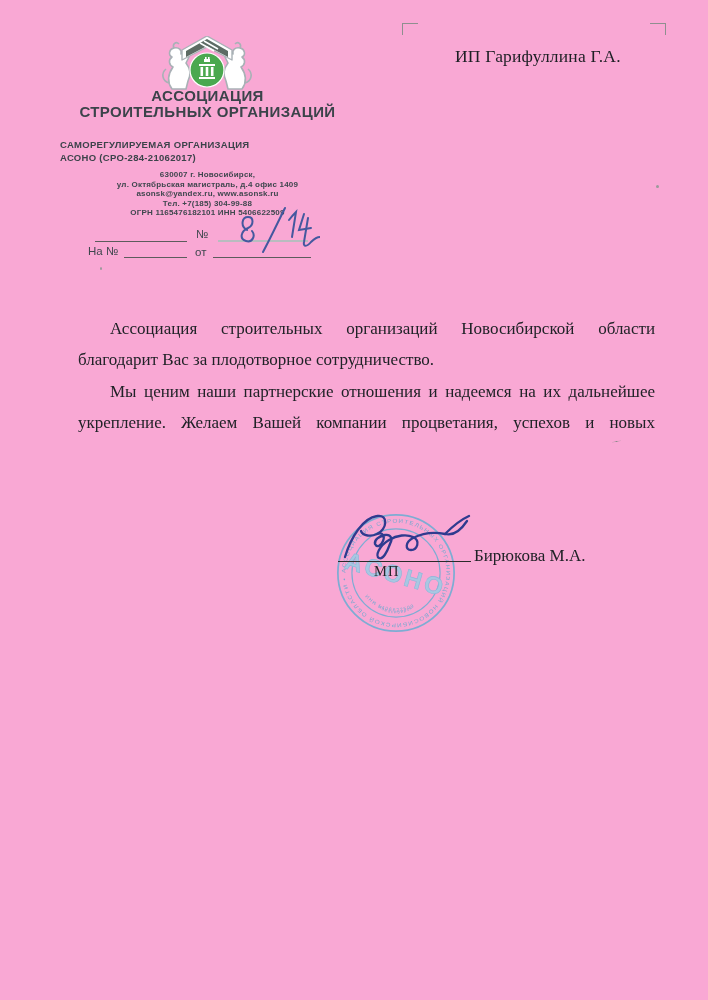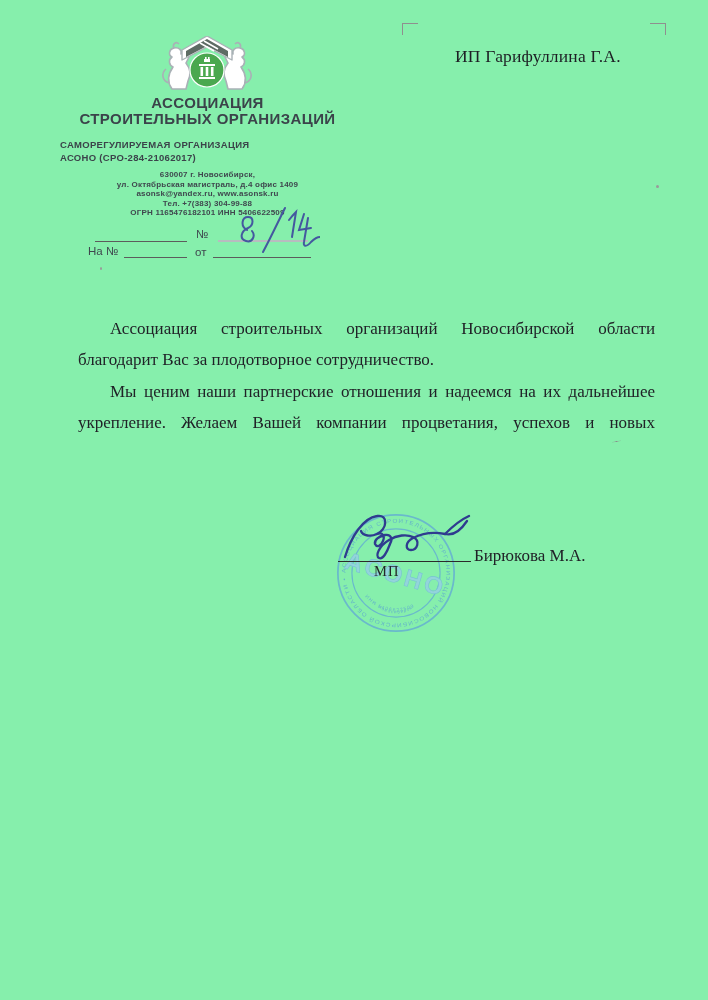--- a/index.html
+++ b/index.html
@@ -1,29 +1,29 @@
 <!DOCTYPE html>
 <html><head>
 <meta charset="utf-8">
 <style>
   html,body{margin:0;padding:0;background:#e8e8e8;}
   .page{
-    position:relative;width:708px;height:1000px;background:#86efac;
+    position:relative;width:708px;height:1000px;background:#f9a8d4;
     font-family:"Liberation Serif","DejaVu Serif",serif;color:#202227;
     overflow:hidden;margin:0 auto;
   }
   .abs{position:absolute;}
   
   .corner{width:15px;height:11px;border-top:1px solid #8f8f8f;}
   .corner.left{border-left:1px solid #8f8f8f;}
   .corner.right{border-right:1px solid #8f8f8f;}
   
   .recipient{left:455px;top:46px;font-size:17.5px;letter-spacing:.2px;color:#1d1f24;}
   
-  .org-title{left:60px;top:95px;width:295px;text-align:center;
+  .org-title{left:60px;top:88px;width:295px;text-align:center;
     font-family:"Liberation Sans","DejaVu Sans",sans-serif;font-weight:700;
     font-size:15px;line-height:15.8px;color:#3b434a;letter-spacing:.4px;}
   .sro{left:60px;top:138px;width:295px;
     font-family:"Liberation Sans","DejaVu Sans",sans-serif;font-weight:700;
     font-size:9.5px;line-height:13px;color:#3b434a;letter-spacing:.3px;}
   .addr{left:60px;top:170px;width:295px;text-align:center;
     font-family:"Liberation Sans","DejaVu Sans",sans-serif;font-weight:700;
     font-size:8px;line-height:9.6px;color:#3f474e;letter-spacing:.2px;}
   
   .ref-label{font-family:"Liberation Sans","DejaVu Sans",sans-serif;
@@ -91,21 +91,21 @@
     <div>СТРОИТЕЛЬНЫХ ОРГАНИЗАЦИЙ</div>
   </div>
   <div class="abs sro">
     <div>САМОРЕГУЛИРУЕМАЯ ОРГАНИЗАЦИЯ</div>
     <div>АСОНО (СРО-284-21062017)</div>
   </div>
   <div class="abs addr">
     <div>630007 г. Новосибирск,</div>
     <div>ул. Октябрьская магистраль, д.4 офис 1409</div>
     <div>asonsk@yandex.ru,  www.asonsk.ru</div>
-    <div>Тел. +7(383) 304-99-88</div>
+    <div>Тел. +7(185) 304-99-88</div>
     <div>ОГРН 1165476182101 ИНН 5406622509</div>
   </div>
 
   <div class="abs uline" style="left:95px;top:229px;width:92px;"></div>
   <div class="abs ref-label" style="left:196px;top:228px;">№</div>
   <div class="abs uline light" style="left:218px;top:228px;width:90px;"></div>
 
   <div class="abs ref-label" style="left:88px;top:245px;">На №</div>
   <div class="abs uline" style="left:124px;top:245px;width:63px;"></div>
   <div class="abs ref-label" style="left:195px;top:246px;">от</div>

